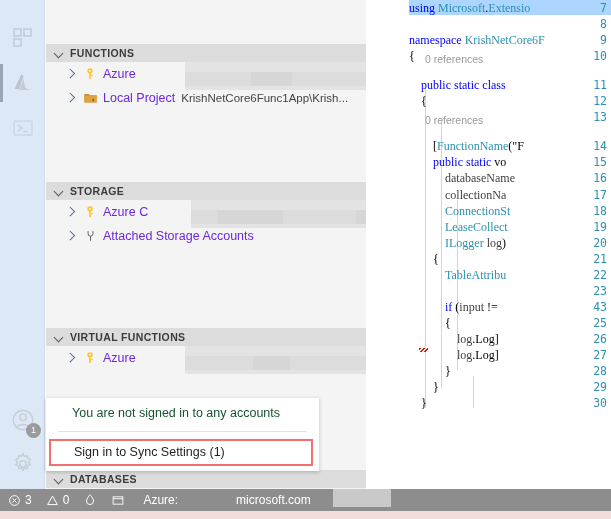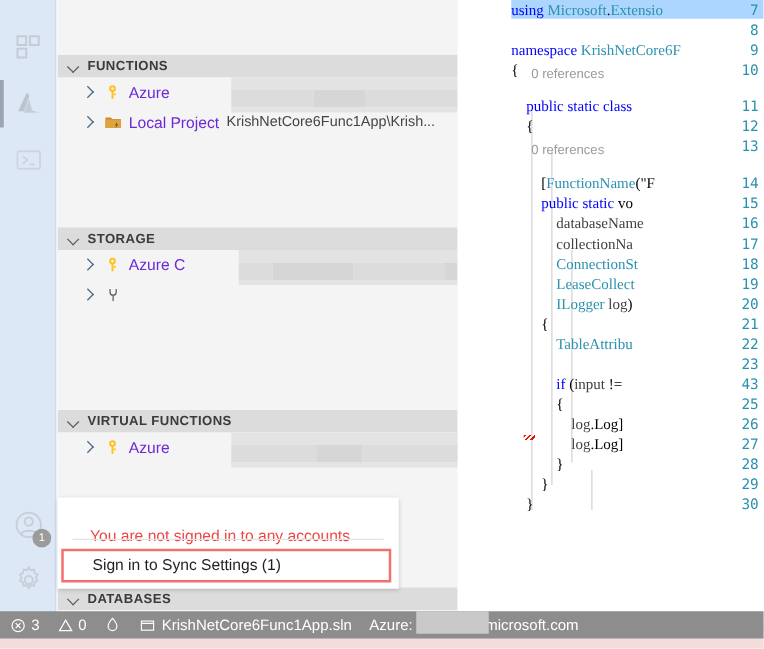--- a/index.html
+++ b/index.html
@@ -91,22 +91,22 @@
   .redact.d3{background:#d6d6d6;}
 
   
   .flyout{
     position:absolute;left:46px;top:398px;width:273px;height:73px;
     background:#ffffff;
     box-shadow:0 1px 4px rgba(0,0,0,.22);
     z-index:30;
   }
   .flyout .msg{
-    position:absolute;left:26px;top:24px;
-    font-size:12.5px;color:#ef4444;
+    position:absolute;left:26px;top:8px;
+    font-size:12.5px;color:#14532d;
   }
   .flyout .divider{
     position:absolute;left:12px;top:33px;width:249px;height:1px;background:#e2e2e2;
   }
   .signin-wrap{
     position:absolute;left:3px;top:41px;width:264px;height:27px;
     border:2px solid #f4706c;
     background:#ffffff;
     box-sizing:border-box;
   }
@@ -278,20 +278,21 @@
           <span class="lbl">Azure C</span>
         </div>
         <div class="row">
           <span class="arrow"></span>
           <span class="ic">
             <svg width="13" height="14" viewBox="0 0 16 16" fill="none" stroke="#5a5a5a" stroke-width="1.2">
               <path d="M5 2 v3.2 a3 3 0 0 0 6 0 V2"></path>
               <path d="M8 8.4 v5.4"></path>
             </svg>
           </span>
+          <span class="lbl">Attached Storage Accounts</span>
         </div>
       </div>
       <div class="redact" style="left:145px;top:18px;width:175px;height:10px;"></div>
       <div class="redact d2" style="left:145px;top:28px;width:27px;height:14px;"></div>
       <div class="redact d3" style="left:172px;top:28px;width:65px;height:14px;"></div>
       <div class="redact d2" style="left:237px;top:28px;width:73px;height:14px;"></div>
       <div class="redact d3" style="left:310px;top:28px;width:10px;height:14px;"></div>
       <div class="redact" style="left:145px;top:42px;width:175px;height:4px;"></div>
     </div>
 
@@ -425,21 +426,20 @@
         <path d="M8 2 C8 2 4 6.2 4 9.2 A4 4 0 0 0 12 9.2 C12 6.2 8 2 8 2 Z"></path>
       </svg>
     </div>
     <div class="sb-item">
       <span class="sb-ic">
         <svg width="14" height="13" viewBox="0 0 16 16" fill="none" stroke="#ffffff" stroke-width="1.1">
           <rect x="2" y="3.5" width="12" height="9"></rect>
             <path d="M2 5.8 h12"></path>
         </svg>
       </span>
-      <span>KrishNetCore6Func1App.sln</span>
     </div>
     <div class="sb-item">
       <span>Azure:</span>
       <span style="display:inline-block;width:58px;">&nbsp;</span>
       <span>microsoft.com</span>
     </div>
   </div>
   <div class="sb-redact" style="left:333px;bottom:12px;width:58px;height:18px;"></div>
   <div class="bottom-strip"></div>
 

